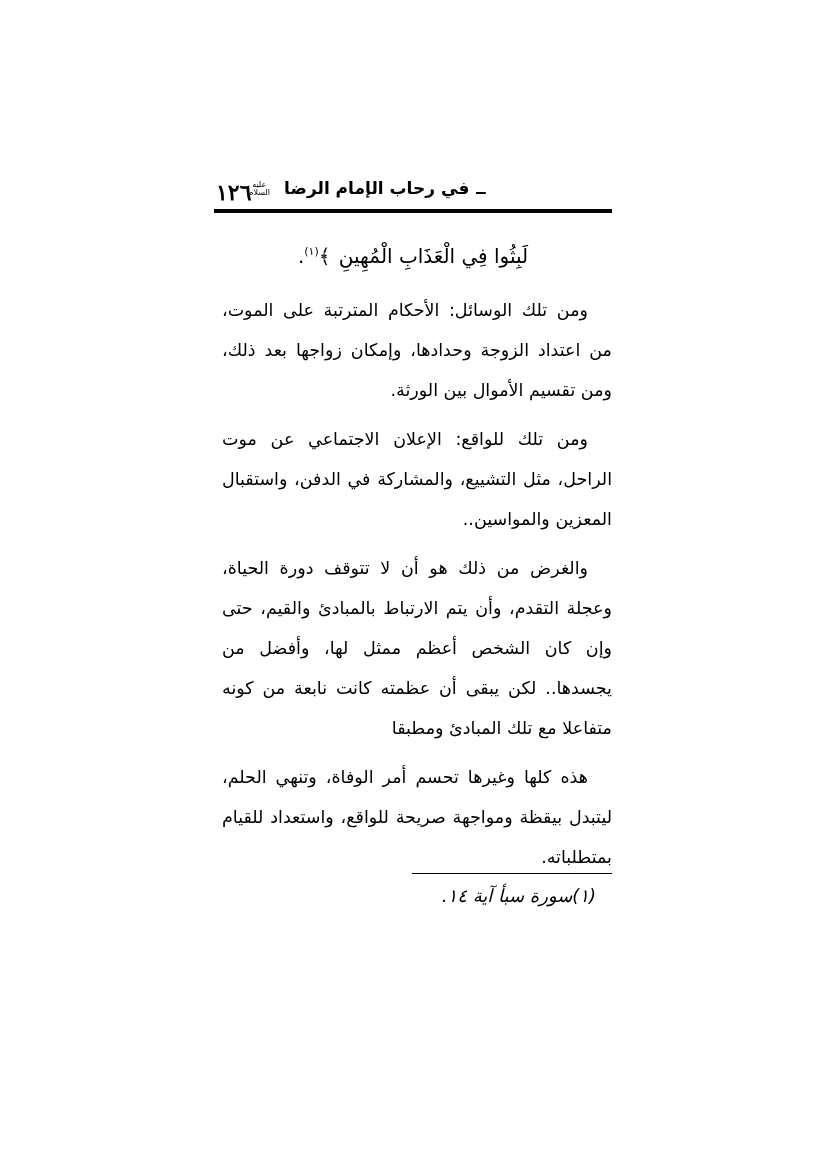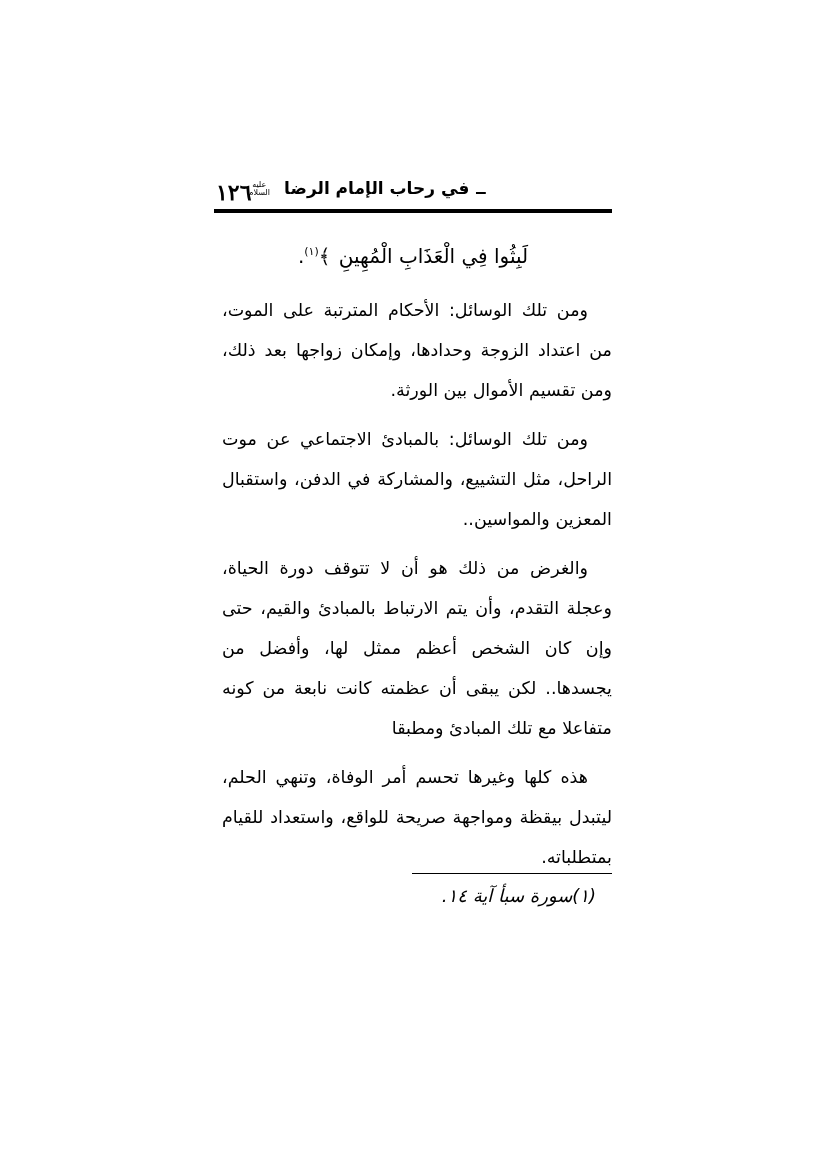--- a/index.html
+++ b/index.html
@@ -138,21 +138,21 @@
     <div class="page-number">١٢٦</div>
     <div class="header-rule"></div>
   </header>
 
   <main class="page-body">
 
     <p class="verse"><span>لَبِثُوا فِي الْعَذَابِ الْمُهِينِ</span> <span class="ornate-paren">﴾</span><sup class="fn-ref">(١)</sup><span>.</span></p>
 
     <p class="para">ومن تلك الوسائل: الأحكام المترتبة على الموت، من اعتداد الزوجة وحدادها، وإمكان زواجها بعد ذلك، ومن تقسيم الأموال بين الورثة.</p>
 
-    <p class="para">ومن تلك الوسائل: بالمبادئ الاجتماعي عن موت الراحل، مثل التشييع، والمشاركة في الدفن، واستقبال المعزين والمواسين..</p>
+    <p class="para">ومن تلك للواقع: الإعلان الاجتماعي عن موت الراحل، مثل التشييع، والمشاركة في الدفن، واستقبال المعزين والمواسين..</p>
 
     <p class="para">والغرض من ذلك هو أن لا تتوقف دورة الحياة، وعجلة التقدم، وأن يتم الارتباط بالمبادئ والقيم، حتى وإن كان الشخص أعظم ممثل لها، وأفضل من يجسدها.. لكن يبقى أن عظمته كانت نابعة من كونه متفاعلا مع تلك المبادئ ومطبقا</p>
 
     <p class="para">هذه كلها وغيرها تحسم أمر الوفاة، وتنهي الحلم، ليتبدل بيقظة ومواجهة صريحة للواقع، واستعداد للقيام بمتطلباته.</p>
 
   </main>
 
   <footer>
     <div class="footnote-rule"></div>
     <p class="footnote">(١)سورة سبأ آية ١٤.</p>

